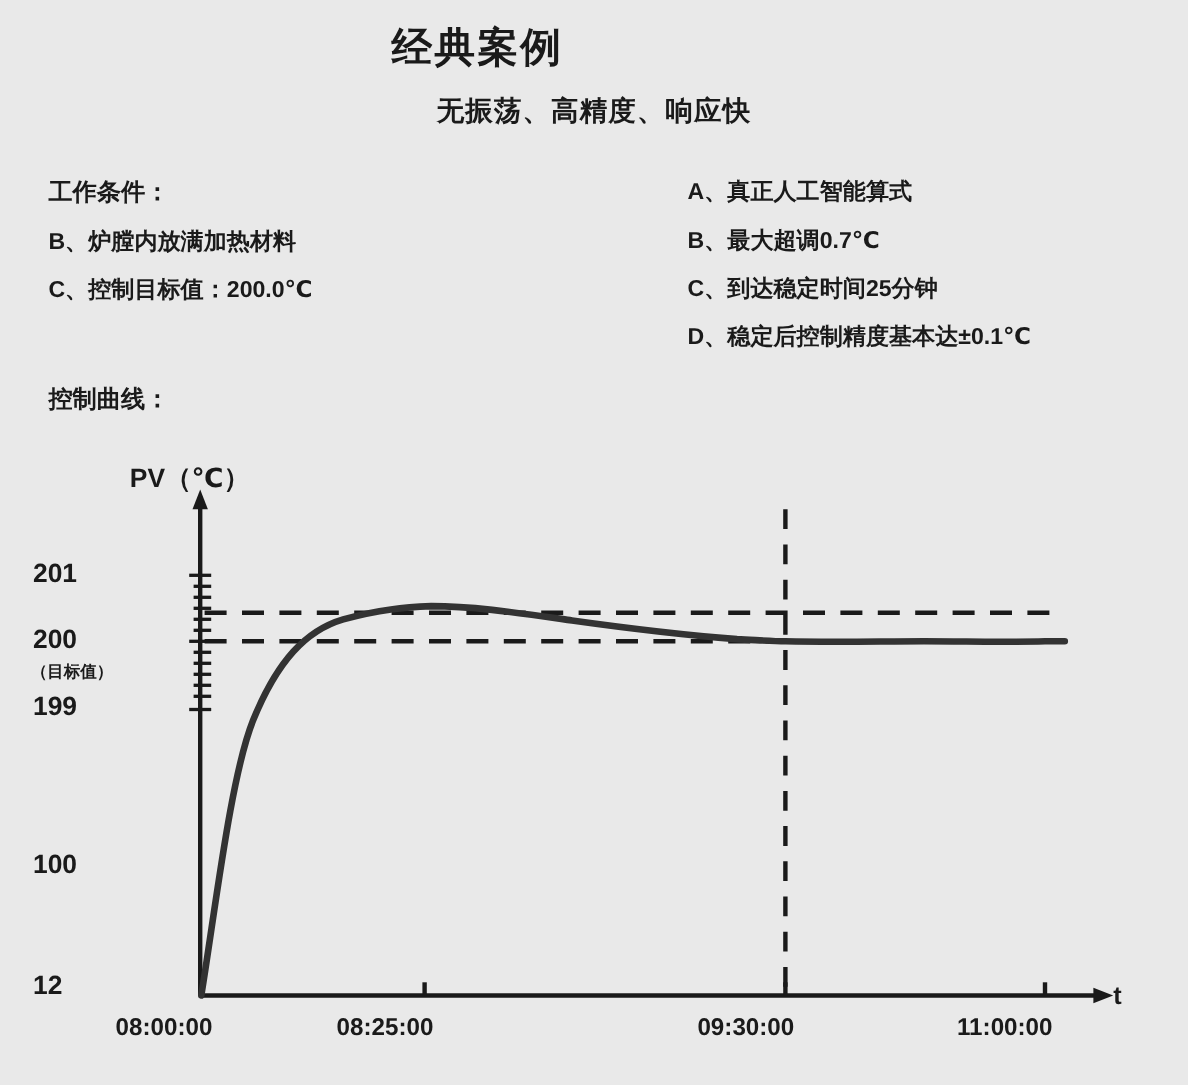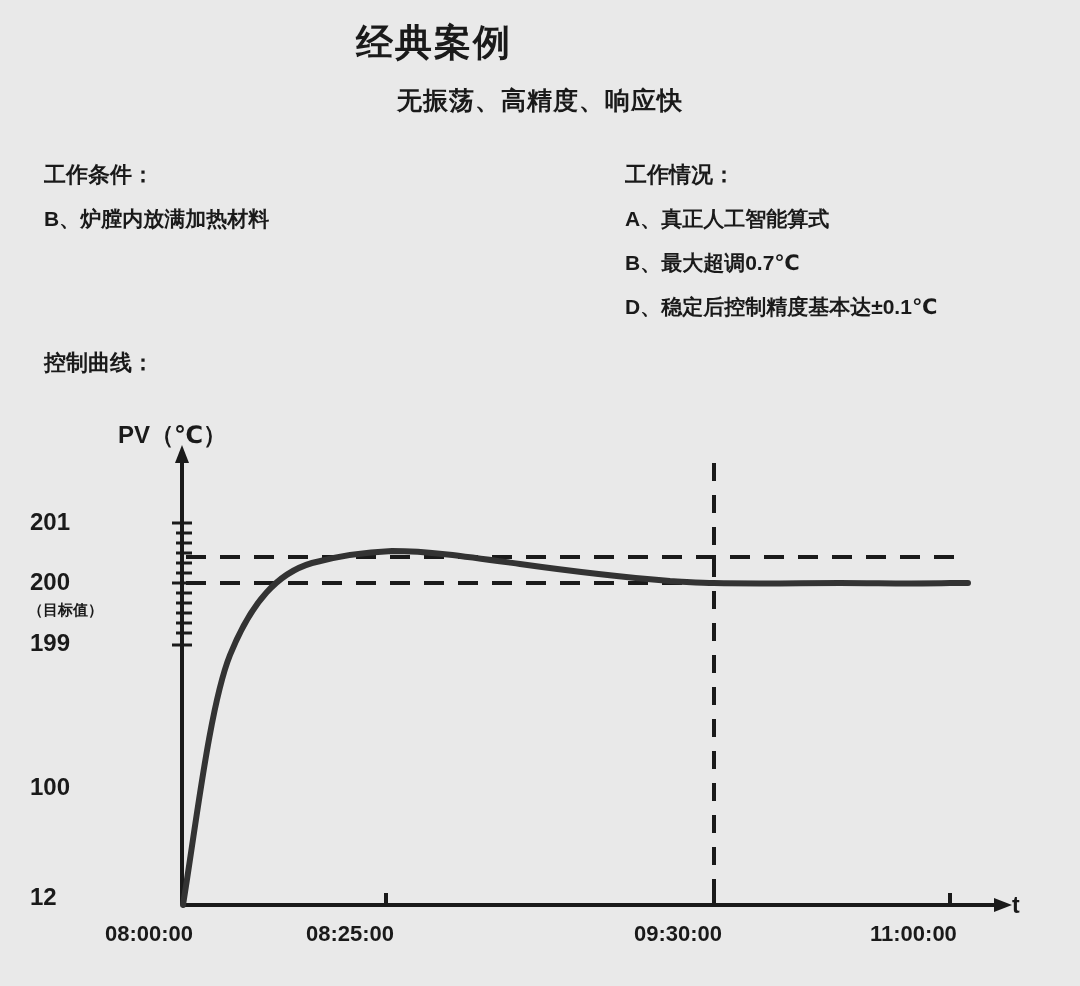--- a/index.html
+++ b/index.html
@@ -107,26 +107,27 @@
 </style>
 </head>
 <body>
 
 <div class="title">经典案例</div>
 <div class="subtitle">无振荡、高精度、响应快</div>
 
 <div class="col-left">
   <div class="col-head">工作条件：</div>
   <div class="col-item">B、炉膛内放满加热材料</div>
+  <div class="col-item">C、控制目标值：200.0℃</div>
 </div>
 
 <div class="col-right">
-  <div class="col-head">工作情况：</div>
   <div class="col-item">A、真正人工智能算式</div>
   <div class="col-item">B、最大超调0.7℃</div>
+  <div class="col-item">C、到达稳定时间25分钟</div>
   <div class="col-item">D、稳定后控制精度基本达±0.1℃</div>
 </div>
 
 <div class="curve-label">控制曲线：</div>
 
 <div class="chart">
   <div class="axis-title">PV（℃）</div>
 
   <svg width="1080" height="560">
 

